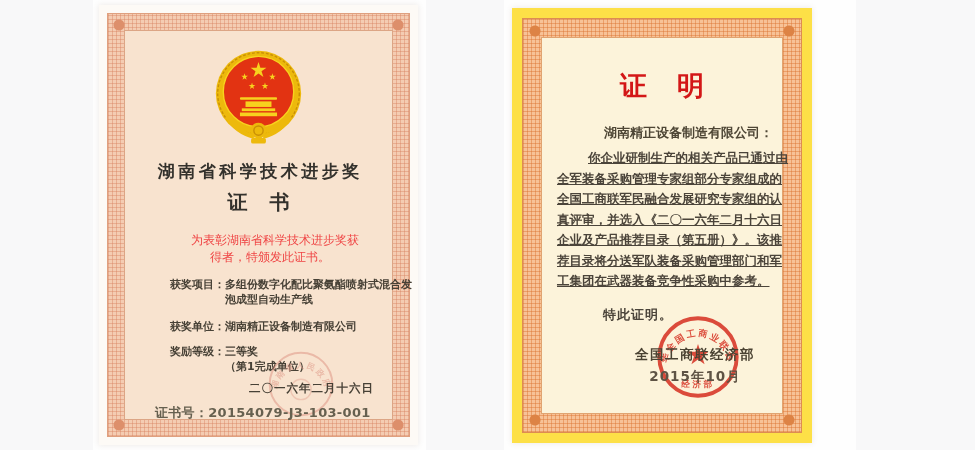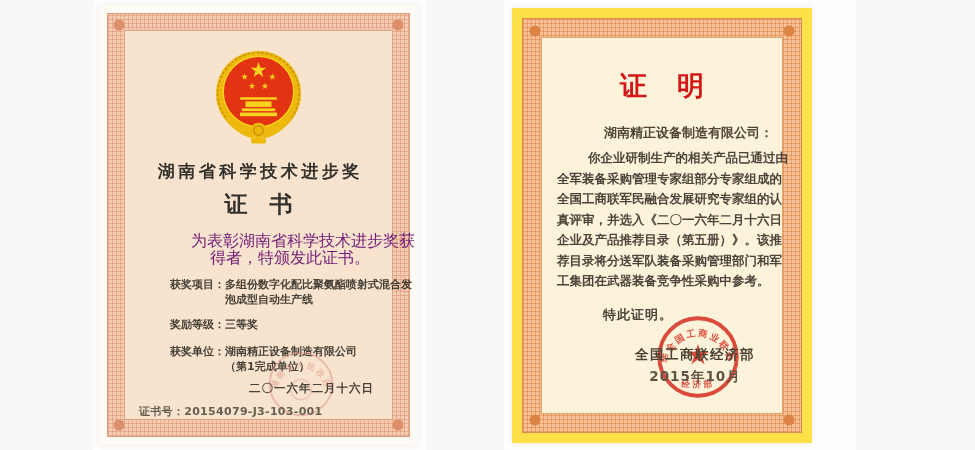--- a/index.html
+++ b/index.html
@@ -50,44 +50,44 @@
   .inner-right {
     position:absolute; inset:29px;
     background:#fcf3da; border:1px solid #e0a471;
   }
 
   
   .emblem { position:absolute; top:44px; left:113px; width:93px; height:102px; }
   .l-title { position:absolute; top:155px; left:0; width:100%; text-align:center;
              font-size:17px; font-weight:700; letter-spacing:3.5px; text-indent:3.5px; color:#33312c; }
   .l-doctype { position:absolute; top:184px; left:0; width:100%; text-align:center;
-             font-size:23px; font-weight:700; letter-spacing:22px; text-indent:22px; color:#33312c; }
+             font-size:20px; font-weight:700; letter-spacing:22px; text-indent:22px; color:#33312c; }
   .l-dedication { position:absolute; top:227px; left:71px; width:216px;
-             font-family:"DejaVu Serif", serif; font-size:16px; line-height:17px; color:#701a75; }
+             font-family:"DejaVu Serif", serif; font-size:12px; line-height:17px; color:#ef4444; }
   .l-dedication .ded1 { text-indent:21px; white-space:nowrap; }
   .l-dedication .ded2 { white-space:nowrap;margin-left:40px; }
   .l-fields { position:absolute; top:273px; left:71px; width:225px;
              font-size:11px; line-height:13px; font-weight:700; color:#474136; }
   .l-fields .row { white-space:nowrap; }
   .l-fields .cont { padding-left:55px; margin-top:2px; white-space:nowrap; }
   .l-fields .grade { margin-top:12px; }
   .l-fields .winner { margin-top:14px; }
   .l-seal { position:absolute; top:345px; left:168px; width:68px; height:68px; opacity:.5; }
   .l-date { position:absolute; top:376px; left:130px; width:165px; text-align:center;
             font-size:11.5px; font-weight:600; letter-spacing:1px; color:#474136; }
-  .l-certno { position:absolute; top:399px; left:40px; font-size:11px; font-weight:600;
+  .l-certno { position:absolute; top:399px; left:56px; font-size:13px; font-weight:600;
             letter-spacing:.3px; color:#66604f; }
 
   
   .r-title { position:absolute; top:60px; left:0; width:100%; text-align:center;
              font-size:27px; font-weight:800; letter-spacing:30px; text-indent:30px; color:#d31717; }
   .r-addressee { position:absolute; top:116px; left:45px; font-size:13px; font-weight:700; color:#4e4635;margin-left:47px; }
   .r-body { position:absolute; top:140px; left:45px; font-size:12.5px; line-height:20.5px;
              font-weight:700; color:#4b443a; }
-  .r-body div { white-space:nowrap; }
+  .r-body div { white-space:nowrap;text-decoration:underline; }
   .r-body .first { text-indent:31px; }
   .r-closing { position:absolute; top:298px; left:73px; font-size:13px; font-weight:700;
              letter-spacing:1px; color:#4b443a;padding-left:18px; }
   .r-seal { position:absolute; top:306px; left:143px; width:86px; height:86px;
              opacity:.82; mix-blend-mode:multiply; }
   .r-issuer { position:absolute; top:338px; left:103px; width:160px; text-align:center;
              font-size:13.5px; font-weight:700; letter-spacing:1.5px; color:#4a4232; }
   .r-date { position:absolute; top:360px; left:103px; width:160px; text-align:center;
              font-size:13.5px; font-weight:700; letter-spacing:1px; color:#5e5344; }
 </style>
@@ -134,25 +134,25 @@
     <div class="l-dedication">
       <div class="ded1">为表彰湖南省科学技术进步奖获</div>
       <div class="ded2">得者，特颁发此证书。</div>
     </div>
 
     <div class="l-fields">
       <div class="row">
         <span>获奖项目：</span><span>多组份数字化配比聚氨酯喷射式混合发</span>
       </div>
       <div class="cont">泡成型自动生产线</div>
+      <div class="row winner">
+        <span>获奖单位：</span><span>湖南精正设备制造有限公司</span>
+      </div>
       <div class="row grade">
         <span>奖励等级：</span><span>三等奖</span>
-      </div>
-      <div class="row winner">
-        <span>获奖单位：</span><span>湖南精正设备制造有限公司</span>
       </div>
       <div class="cont">（第1完成单位）</div>
     </div>
 
     <div class="l-seal">
       <svg viewBox="0 0 100 100" width="68" height="68">
         <defs>
           <path id="arcL" d="M14,62 A36,36 0 1 1 86,62" fill="none"></path>
         </defs>
         <circle cx="50" cy="50" r="46" fill="none" stroke="#dd9180" stroke-width="3"></circle>

